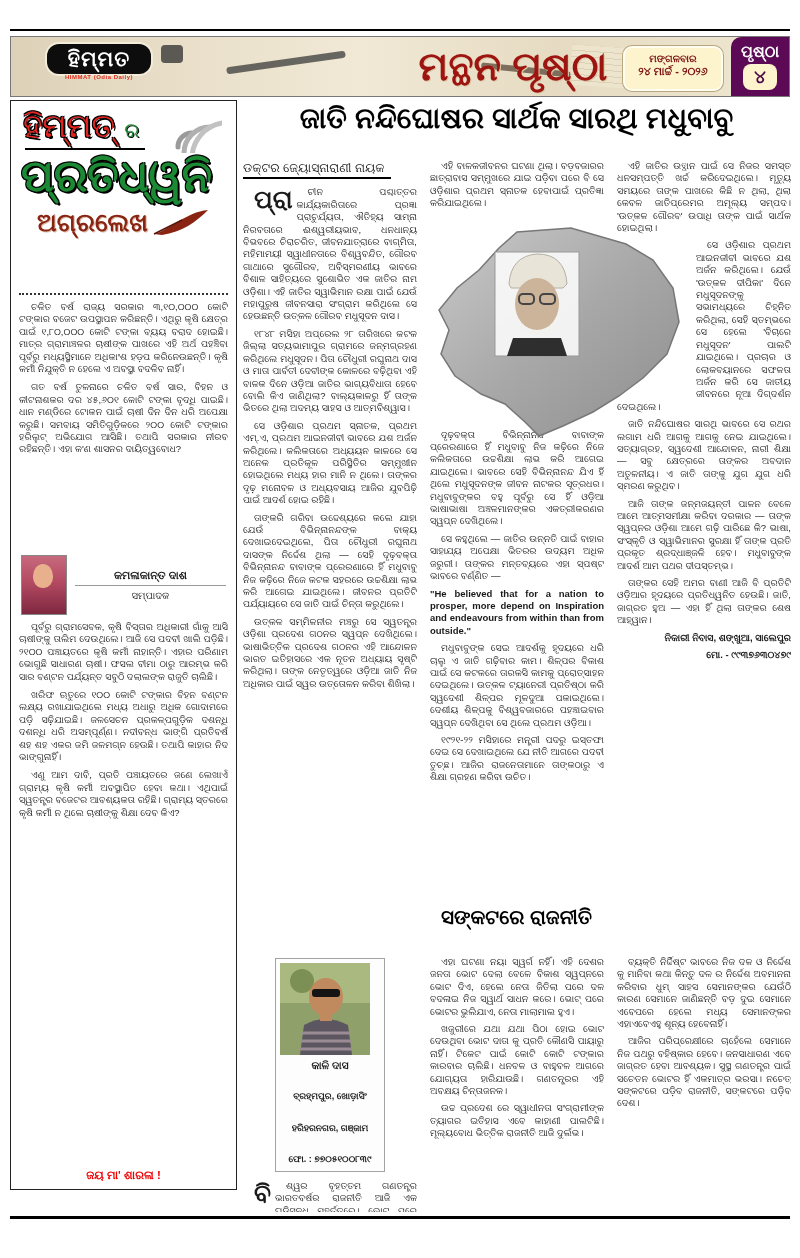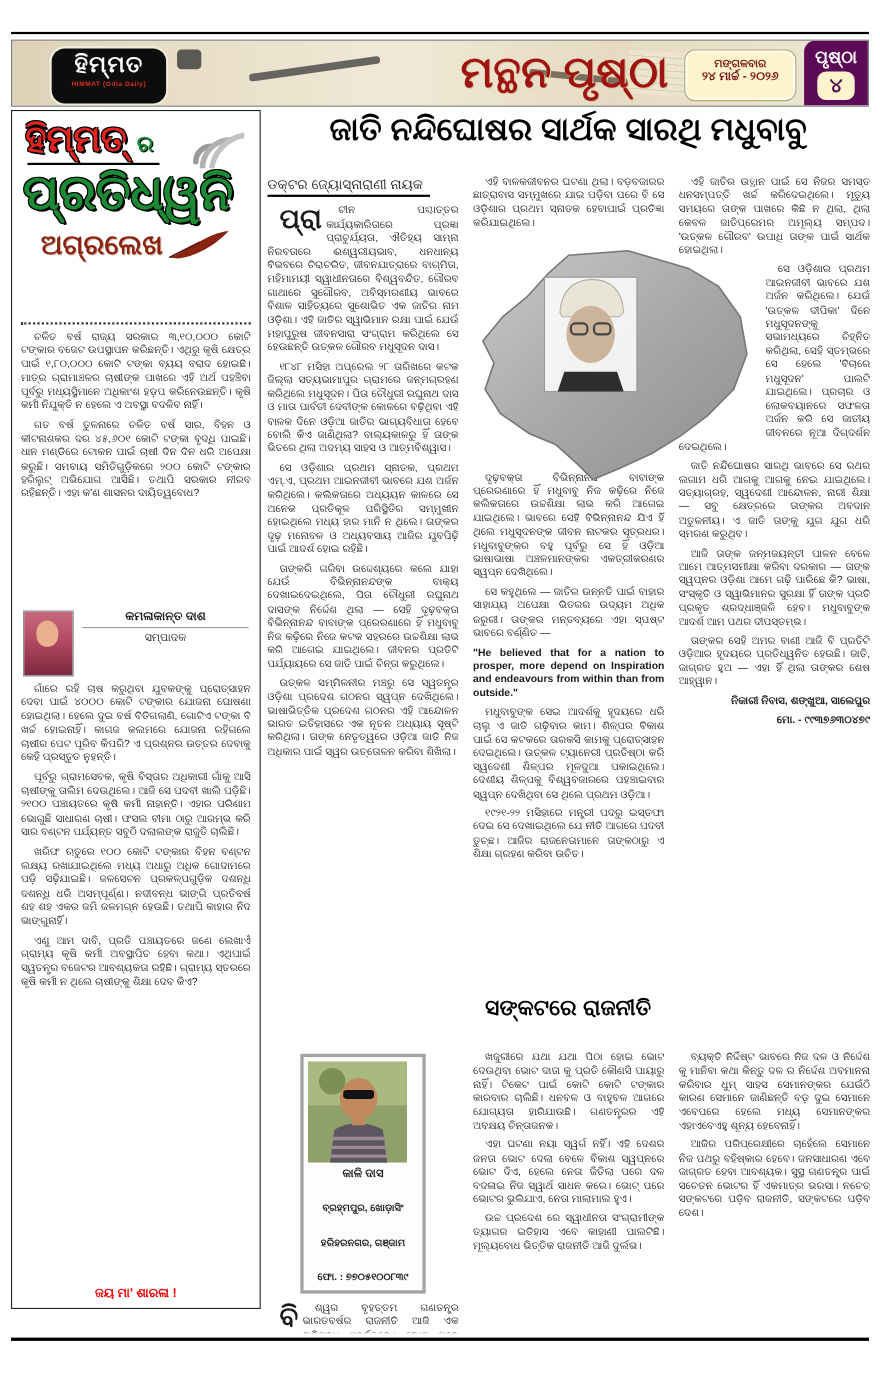--- a/index.html
+++ b/index.html
@@ -9,54 +9,54 @@
   
   .toprule{position:absolute;left:10px;top:29px;width:780px;height:2px;background:#000;}
   .banner{position:absolute;left:10px;top:36px;width:778px;height:59px;border:1px solid #777;
           background:linear-gradient(90deg,#ddd2b8 0%,#e9dfc9 22%,#f1e9d6 45%,#e6dbc2 70%,#efe7d2 100%);overflow:hidden;}
   .pen1,.pen2,.ink{position:absolute;background:#3a3a3a;border-radius:3px;opacity:.75;}
   .pen1{left:215px;top:22px;width:120px;height:7px;transform:rotate(-8deg);}
   .pen2{left:470px;top:30px;width:90px;height:6px;transform:rotate(6deg);background:#5a4a3a;}
   .ink{left:150px;top:8px;width:22px;height:18px;border-radius:4px;background:#2c2c2c;}
   .bookline{position:absolute;left:560px;top:10px;width:70px;height:40px;background:
      repeating-linear-gradient(180deg,#efe6cf 0 5px,#d9cdb2 5px 6px);transform:rotate(4deg);opacity:.8;}
-  .logo-box{position:absolute;left:36px;top:7px;width:104px;height:50px;background:#0d0d0d;
+  .logo-box{position:absolute;left:36px;top:7px;width:104px;height:30px;background:#0d0d0d;
             border-radius:12px;text-align:center;box-shadow:0 0 0 2px #f2ecd9;}
   .logo-title{color:#fff;font-weight:bold;font-size:21px;line-height:30px;letter-spacing:1px;}
   .logo-sub{color:#e03020;font-size:6px;font-weight:bold;letter-spacing:.5px;}
   .banner-title{position:absolute;left:368px;top:0px;width:268px;height:59px;display:flex;align-items:center;justify-content:center;
                 color:#9e1410;font-size:40px;font-weight:bold;text-shadow:1px 1px 0 #d8c9a8;}
   .date-box{position:absolute;right:66px;top:9px;width:96px;height:41px;background:#fdf3cd;border:2px solid #fffdf0;
             border-radius:9px;text-align:center;color:#7a1010;font-weight:bold;box-shadow:0 0 0 1px #b9a77f;}
   .date-box .l1{font-size:10px;margin-top:5px;}
   .date-box .l2{font-size:11px;}
   .pagebox{position:absolute;right:0;top:0;width:58px;height:59px;background:#5c0a56;border-radius:10px 0 0 0;text-align:center;}
   .pagebox .lbl{color:#fff;font-size:16px;font-weight:bold;margin-top:6px;}
   .pagebox .num{margin:3px auto 0;width:34px;height:26px;background:#fdf3cd;border-radius:8px;
                 color:#4a0845;font-size:18px;font-weight:bold;line-height:26px;}
 
   
   .sidebar{position:absolute;left:10px;top:100px;width:227px;height:1090px;border:1px solid #222;
            box-sizing:border-box;padding:6px 8px;display:flex;flex-direction:column;}
   .masthead{height:182px;position:relative;flex:none;}
-  .mh-row1{font-size:33px;font-weight:bold;padding-left:4px;}
+  .mh-row1{font-size:33px;font-weight:normal;padding-left:4px;}
   .mh-red{color:#e02420;text-shadow:-1px -1px 0 #000,1px -1px 0 #000,-1px 1px 0 #000,2px 2px 0 #000;}
   .mh-green-sm{color:#1c8a35;font-size:20px;text-shadow:1px 1px 0 #000;}
   .mh-underline{width:120px;height:2px;background:#000;margin:2px 0 2px 6px;}
   .mh-row2{font-size:44px;font-weight:bold;color:#1c8a35;line-height:48px;
            text-shadow:-1px -1px 0 #000,1px -1px 0 #000,-1px 1px 0 #000,2px 2px 0 #000;padding-left:2px;}
   .mh-row3{display:flex;align-items:center;justify-content:center;margin-top:8px;}
   .mh-banner{font-size:25px;font-weight:bold;color:#8a2412;text-shadow:1px 1px 0 #d9b9a8;}
   .waves{position:absolute;right:6px;top:2px;}
   .dotline{flex:none;border-bottom:2px dotted #333;margin:4px 0 6px;}
   .sb-text{font-size:9.5px;line-height:12.4px;text-align:justify;overflow:hidden;}
   .sb-text p{margin:0 0 6px;text-indent:12px;}
   .sb-text1{flex:none;height:248px;}
   .sb-text2{flex:1 1 auto;}
-  .sb-inset{flex:none;display:flex;gap:8px;margin:4px 0;padding:2px;}
+  .sb-inset{flex:none;display:flex;align-items:center;gap:8px;margin:4px 0;padding:2px;}
   .editor-photo{width:44px;height:58px;flex:none;border:1px solid #888;
      background:linear-gradient(180deg,#c76a7e 0%,#b34a62 45%,#7e2840 100%);position:relative;}
   .editor-photo::after{content:"";position:absolute;left:11px;top:8px;width:20px;height:24px;border-radius:50% 50% 45% 45%;background:#e9b08e;}
   .ed-meta{flex:1;text-align:center;}
   .ed-name{font-size:11px;font-weight:bold;border-bottom:1px solid #999;padding-bottom:3px;margin-bottom:4px;}
   .ed-role{font-size:10px;}
   .sb-close{flex:none;text-align:center;color:#ee0000;font-weight:bold;font-size:11.5px;padding:3px 0 1px;}
 
   
   .a1-headline{position:absolute;left:243px;top:102px;width:547px;text-align:center;
@@ -70,21 +70,21 @@
   p.mapspacer{height:214px;margin:0;text-indent:0;}
   p.cutout::before{content:"";float:left;width:74px;height:148px;margin:0 5px 2px 0;}
   p.quote-en{font-weight:bold;text-indent:0;}
   p.sig{text-align:right;font-weight:bold;text-indent:0;margin-top:4px;}
 
   .mapfig{position:absolute;left:421px;top:226px;width:262px;height:212px;}
 
   .a2-headline{position:absolute;left:243px;top:906px;width:547px;text-align:center;
                font-size:20px;font-weight:bold;color:#000;}
   .a2-cols{position:absolute;left:243px;top:956px;width:547px;height:256px;display:flex;gap:13px;}
-  .author-box{width:100px;margin:2px auto 8px;border:3px solid #a3a3a3;padding:4px 4px 5px;background:#fdfdfd;}
+  .author-box{width:100px;margin:2px auto 8px;border:1px solid #a3a3a3;padding:4px 4px 5px;background:#fdfdfd;}
   .author-photo{width:90px;height:92px;display:block;}
   .ab-name{font-size:10.5px;font-weight:bold;text-align:center;margin-top:4px;}
   .ab-line{font-size:9px;font-weight:bold;text-align:center;line-height:11.5px;margin-top:20px;}
 
   .bottomrule{position:absolute;left:10px;top:1216px;width:780px;height:3px;background:#000;}
 </style>
 </head>
 <body>
 
 <div id="page">
@@ -137,21 +137,20 @@
         <p>ଗତ ବର୍ଷ ତୁଳନାରେ ଚଳିତ ବର୍ଷ ସାର, ବିହନ ଓ କୀଟନାଶକର ଦର ୪୫,୬୦୧ କୋଟି ଟଙ୍କା ବୃଦ୍ଧି ପାଇଛି। ଧାନ ମଣ୍ଡିରେ ଟୋକନ ପାଇଁ ଚାଷୀ ଦିନ ଦିନ ଧରି ଅପେକ୍ଷା କରୁଛି। ସମବାୟ ସମିତିଗୁଡ଼ିକରେ ୨୦୦ କୋଟି ଟଙ୍କାର ହରିଲୁଟ୍ ଅଭିଯୋଗ ଆସିଛି। ତଥାପି ସରକାର ନୀରବ ରହିଛନ୍ତି। ଏହା କ'ଣ ଶାସନର ଦାୟିତ୍ୱବୋଧ?</p>
       </div>
     <div class="sb-inset">
       <div class="editor-photo"></div>
       <div class="ed-meta">
         <div class="ed-name">କମଳାକାନ୍ତ ଦାଶ</div>
         <div class="ed-role">ସମ୍ପାଦକ</div>
       </div>
     </div>
     <div class="sb-text sb-text2">
-        <p>ଗାଁରେ ରହି ଚାଷ କରୁଥିବା ଯୁବକଙ୍କୁ ପ୍ରୋତ୍ସାହନ ଦେବା ପାଇଁ ୪୦୦୦ କୋଟି ଟଙ୍କାର ଯୋଜନା ଘୋଷଣା ହୋଇଥିଲା। ହେଲେ ଦୁଇ ବର୍ଷ ବିତିଗଲାଣି, ଗୋଟିଏ ଟଙ୍କା ବି ଖର୍ଚ୍ଚ ହୋଇନାହିଁ। କାଗଜ କଲମରେ ଯୋଜନା ରହିଗଲେ ଚାଷୀର ପେଟ ପୂରିବ କିପରି? ଏ ପ୍ରଶ୍ନର ଉତ୍ତର ଦେବାକୁ କେହି ପ୍ରସ୍ତୁତ ନୁହନ୍ତି।</p>
         <p>ପୂର୍ବରୁ ଗ୍ରାମସେବକ, କୃଷି ବିସ୍ତାର ଅଧିକାରୀ ଗାଁକୁ ଆସି ଚାଷୀଙ୍କୁ ତାଲିମ ଦେଉଥିଲେ। ଆଜି ସେ ପଦବୀ ଖାଲି ପଡ଼ିଛି। ୨୧୦୦ ପଞ୍ଚାୟତରେ କୃଷି କର୍ମୀ ନାହାନ୍ତି। ଏହାର ପରିଣାମ ଭୋଗୁଛି ସାଧାରଣ ଚାଷୀ। ଫସଲ ବୀମା ଠାରୁ ଆରମ୍ଭ କରି ସାର ବଣ୍ଟନ ପର୍ଯ୍ୟନ୍ତ ସବୁଠି ଦଲାଲଙ୍କ ରାଜୁତି ଚାଲିଛି।</p>
         <p>ଖରିଫ ଋତୁରେ ୧୦୦ କୋଟି ଟଙ୍କାର ବିହନ ବଣ୍ଟନ ଲକ୍ଷ୍ୟ ରଖାଯାଇଥିଲେ ମଧ୍ୟ ଅଧାରୁ ଅଧିକ ଗୋଦାମରେ ପଡ଼ି ସଢ଼ିଯାଇଛି। ଜଳସେଚନ ପ୍ରକଳ୍ପଗୁଡ଼ିକ ଦଶନ୍ଧି ଦଶନ୍ଧି ଧରି ଅସମ୍ପୂର୍ଣ୍ଣ। ନଦୀବନ୍ଧ ଭାଙ୍ଗି ପ୍ରତିବର୍ଷ ଶହ ଶହ ଏକର ଜମି ଜଳମଗ୍ନ ହେଉଛି। ତଥାପି କାହାର ନିଦ ଭାଙ୍ଗୁନାହିଁ।</p>
         <p>ଏଣୁ ଆମ ଦାବି, ପ୍ରତି ପଞ୍ଚାୟତରେ ଜଣେ ଲେଖାଏଁ ଗ୍ରାମ୍ୟ କୃଷି କର୍ମୀ ଅବସ୍ଥାପିତ ହେବା କଥା। ଏଥିପାଇଁ ସ୍ୱତନ୍ତ୍ର ବଜେଟର ଆବଶ୍ୟକତା ରହିଛି। ଗ୍ରାମ୍ୟ ସ୍ତରରେ କୃଷି କର୍ମୀ ନ ଥିଲେ ଚାଷୀଙ୍କୁ ଶିକ୍ଷା ଦେବ କିଏ?</p>
       </div>
     <div class="sb-close">ଜୟ ମା' ଶାରଳା !</div>
   </div>
 
   <div class="a1-headline">ଜାତି ନନ୍ଦିଘୋଷର ସାର୍ଥକ ସାରଥି ମଧୁବାବୁ</div>
   <div class="a1-cols">
     <div class="col">
@@ -224,22 +223,22 @@
         <div class="ab-name">କାଳି ଦାସ</div>
         <div class="ab-line">ବ୍ରହ୍ମପୁର, ଖୋଡ଼ାସିଂ</div>
         <div class="ab-line">ହରିହରନଗର, ଗଞ୍ଜାମ</div>
         <div class="ab-line">ଫୋ. : ୭୭୦୫୧୦୦୮୩୯</div>
       </div>
       <div>
           <p><span class="drop">ବି</span>ଶ୍ୱର ବୃହତ୍ତମ ଗଣତନ୍ତ୍ର ଭାରତବର୍ଷର ରାଜନୀତି ଆଜି ଏକ ଘଡ଼ିସନ୍ଧି ମୁହୂର୍ତ୍ତରେ। ଭୋଟ୍ ପରେ ଭୋଟ୍, ନିର୍ବାଚନ ପରେ ନିର୍ବାଚନ — ତଥାପି ଜନସାଧାରଣଙ୍କ ସମସ୍ୟାର ସମାଧାନ ହେଉନାହିଁ। ଦଳ ବଦଳ, ନେତା ବଦଳ, ପ୍ରତିଶ୍ରୁତି ବଦଳ — ଏହା ହିଁ ଆଜିର ରାଜନୀତିର ଚିତ୍ର।</p>
         </div>
     </div>
     <div class="col">
+        <p>ଏହା ଘଟଣା ନୟା ସ୍ୱର୍ଗ ନହିଁ। ଏହି ଦେଶର ଜନତା ଭୋଟ ଦେଲା ବେଳେ ବିକାଶ ସ୍ୱପ୍ନରେ ଭୋଟ ଦିଏ, ହେଲେ ନେତା ଜିତିଲା ପରେ ଦଳ ବଦଳାଇ ନିଜ ସ୍ୱାର୍ଥ ସାଧନ କରେ। ଭୋଟ୍ ପରେ ଭୋଟର ଭୁଲିଯାଏ, ନେତା ମାଲାମାଲ ହୁଏ।</p>
         <p>ଖଜୁରୀରେ ଯଥା ଯଥା ପିଠା ହୋଇ ଭୋଟ ଦେଉଥିବା ଭୋଟ ଦାତା କୁ ପ୍ରତି କୌଣସି ପାୟାରୁ ନାହିଁ। ଟିକେଟ ପାଇଁ କୋଟି କୋଟି ଟଙ୍କାର କାରବାର ଚାଲିଛି। ଧନବଳ ଓ ବାହୁବଳ ଆଗରେ ଯୋଗ୍ୟତା ହାରିଯାଉଛି। ଗଣତନ୍ତ୍ରର ଏହି ଅବକ୍ଷୟ ଚିନ୍ତାଜନକ।</p>
-        <p>ଏହା ଘଟଣା ନୟା ସ୍ୱର୍ଗ ନହିଁ। ଏହି ଦେଶର ଜନତା ଭୋଟ ଦେଲା ବେଳେ ବିକାଶ ସ୍ୱପ୍ନରେ ଭୋଟ ଦିଏ, ହେଲେ ନେତା ଜିତିଲା ପରେ ଦଳ ବଦଳାଇ ନିଜ ସ୍ୱାର୍ଥ ସାଧନ କରେ। ଭୋଟ୍ ପରେ ଭୋଟର ଭୁଲିଯାଏ, ନେତା ମାଲାମାଲ ହୁଏ।</p>
         <p>ଉଚ୍ଚ ପ୍ରଦେଶ ରେ ସ୍ୱାଧୀନତା ସଂଗ୍ରାମୀଙ୍କ ତ୍ୟାଗର ଇତିହାସ ଏବେ କାହାଣୀ ପାଲଟିଛି। ମୂଲ୍ୟବୋଧ ଭିତ୍ତିକ ରାଜନୀତି ଆଜି ଦୁର୍ଲଭ।</p>
       </div>
     <div class="col">
         <p>ବ୍ୟକ୍ତି ନିର୍ଦ୍ଦିଷ୍ଟ ଭାବରେ ନିଜ ଦଳ ଓ ନିର୍ଦ୍ଦେଶ କୁ ମାନିବା କଥା କିନ୍ତୁ ଦଳ ର ନିର୍ଦ୍ଦେଶ ଅବମାନନା କରିବାର ଧୁମ୍ ସାହସ ସେମାନଙ୍କର ଯେଉଁଠି କାରଣ ସେମାନେ ଜାଣିଛନ୍ତି ବଡ଼ ଦୁଇ ସେମାନେ ଏବେପରେ ହେଲେ ମଧ୍ୟ ସେମାନଙ୍କର ଏହାଏବେଏହୁ ଶୂନ୍ୟ ହେବେନାହିଁ।</p>
         <p>ଆଜିର ପରିପ୍ରେକ୍ଷୀରେ ଚାହେଁଲେ ସେମାନେ ନିଜ ପଥରୁ ବହିଷ୍କାର ହେବେ। ଜନସାଧାରଣ ଏବେ ଜାଗ୍ରତ ହେବା ଆବଶ୍ୟକ। ସୁସ୍ଥ ଗଣତନ୍ତ୍ର ପାଇଁ ସଚେତନ ଭୋଟର ହିଁ ଏକମାତ୍ର ଭରସା। ନଚେତ୍ ସଙ୍କଟରେ ପଡ଼ିବ ରାଜନୀତି, ସଙ୍କଟରେ ପଡ଼ିବ ଦେଶ।</p>
       </div>
   </div>
 
   <div class="bottomrule"></div>
 </div>

